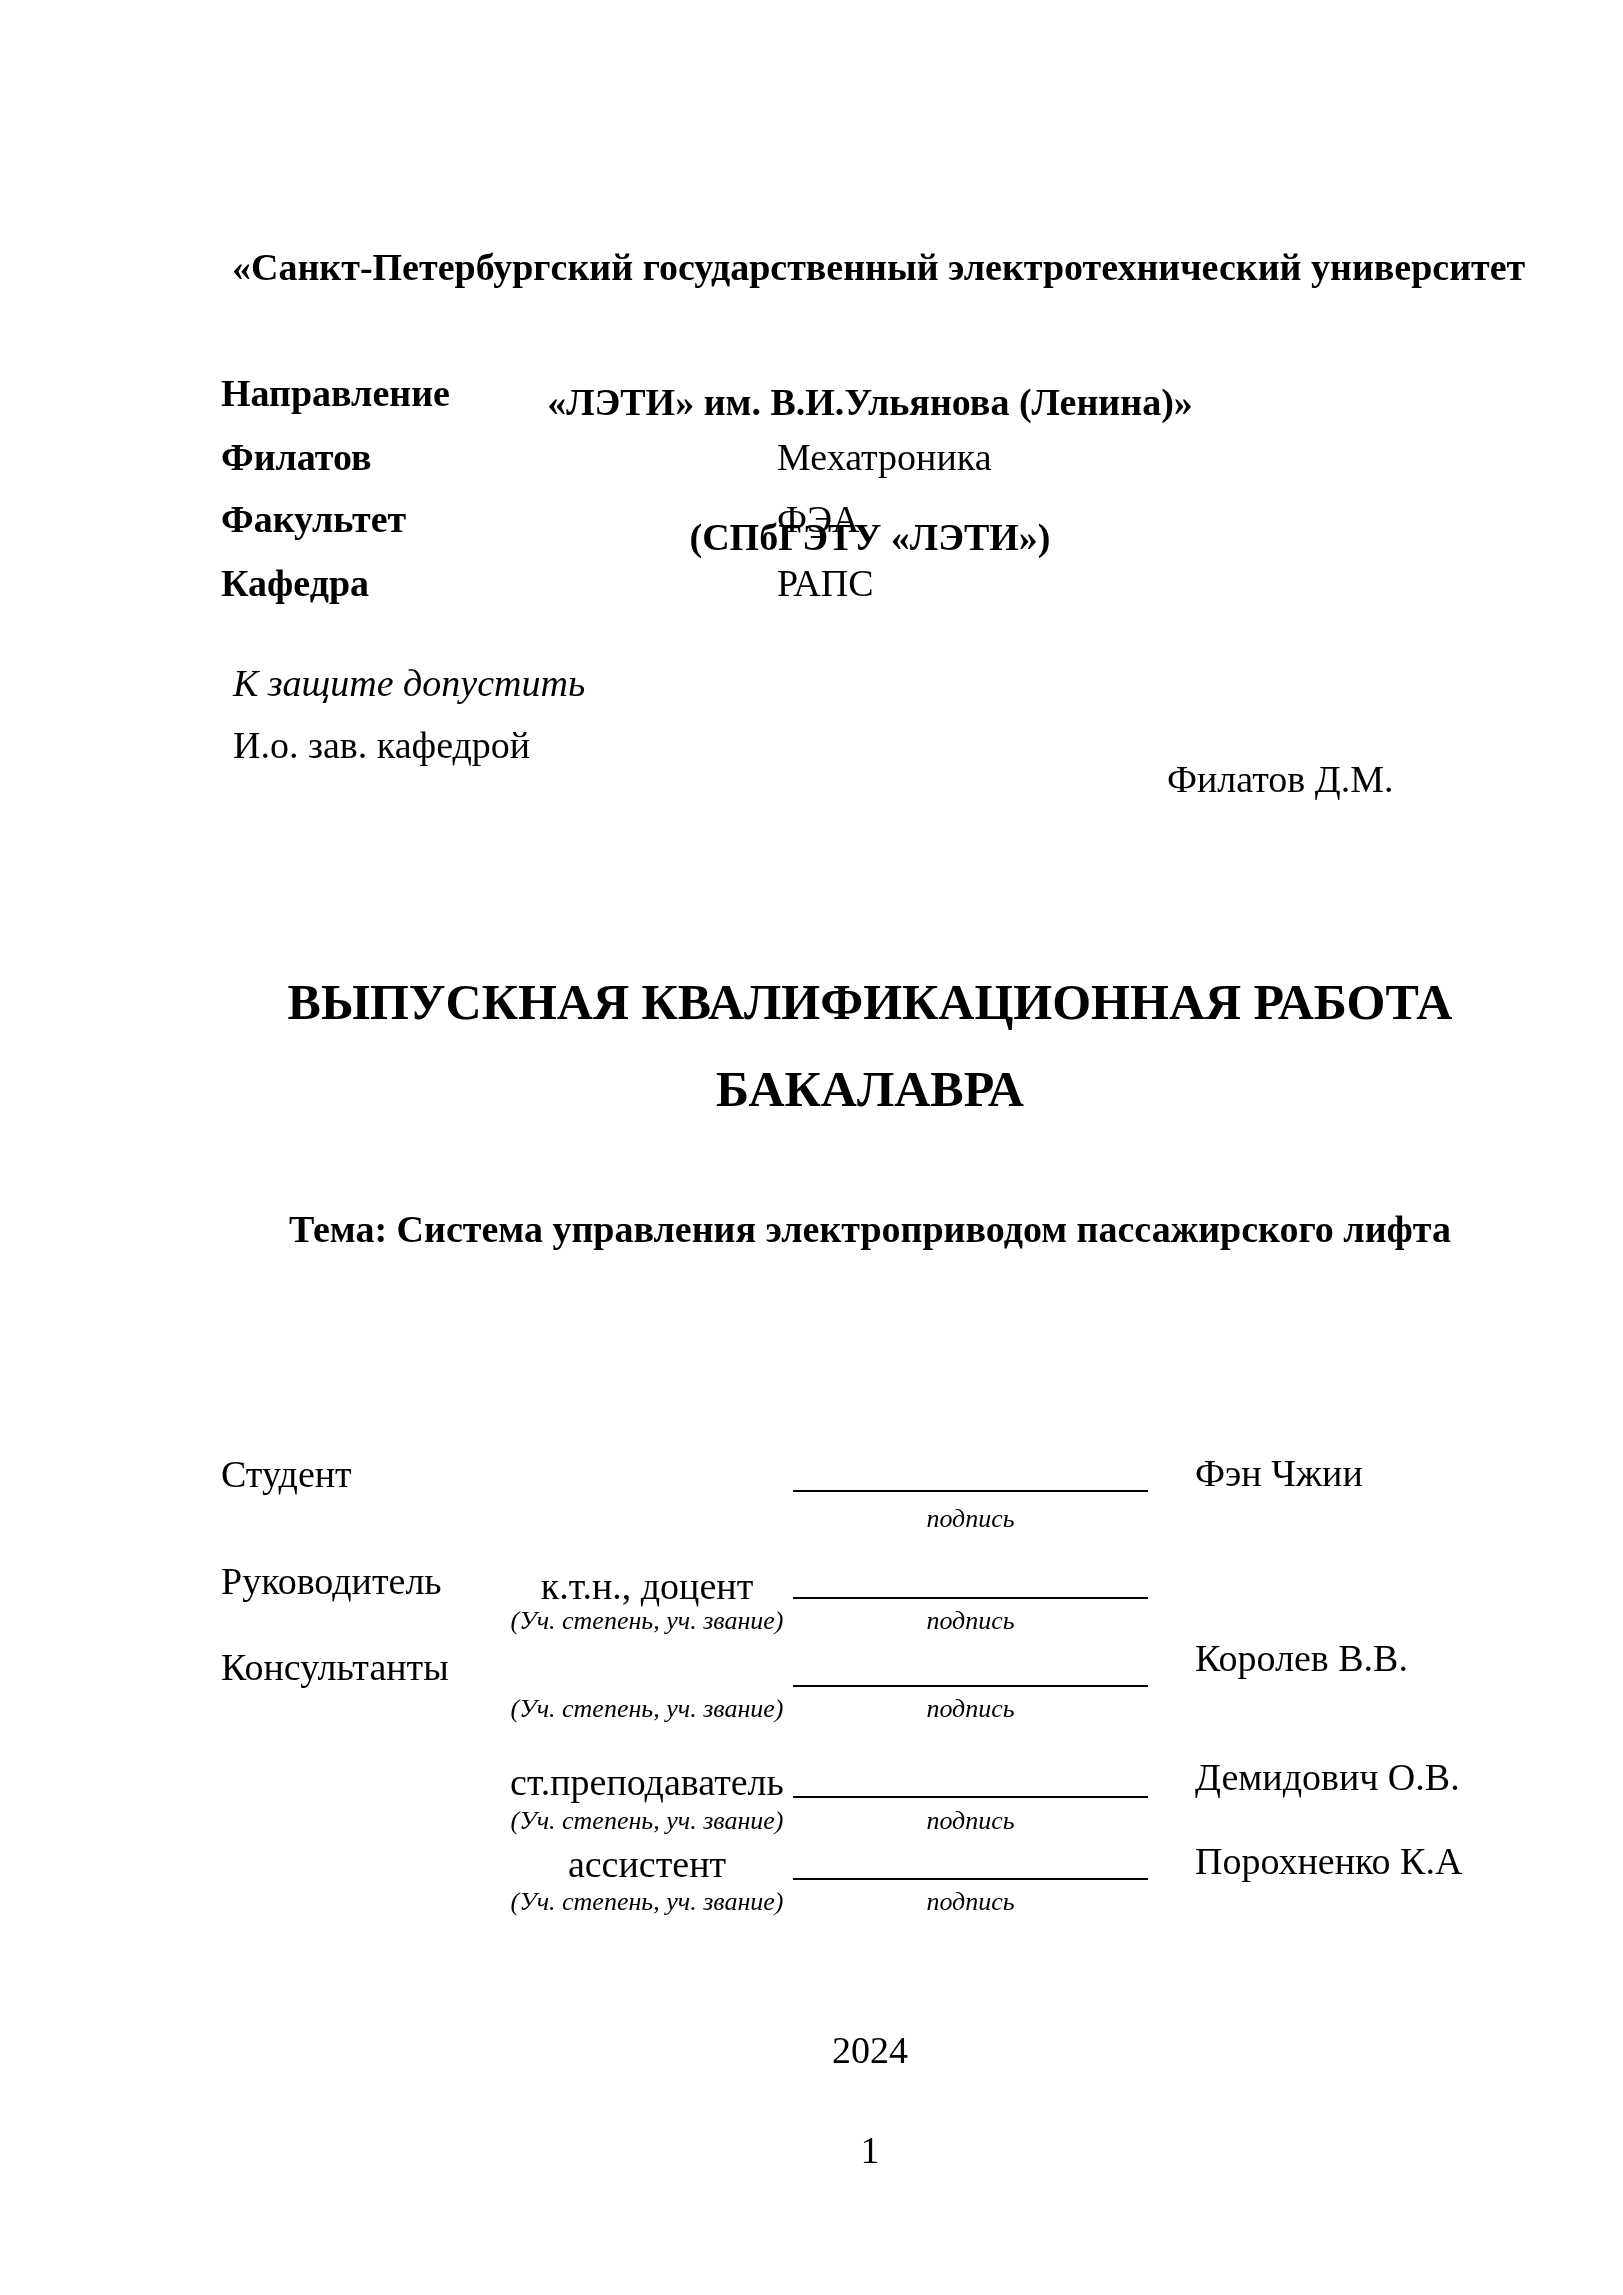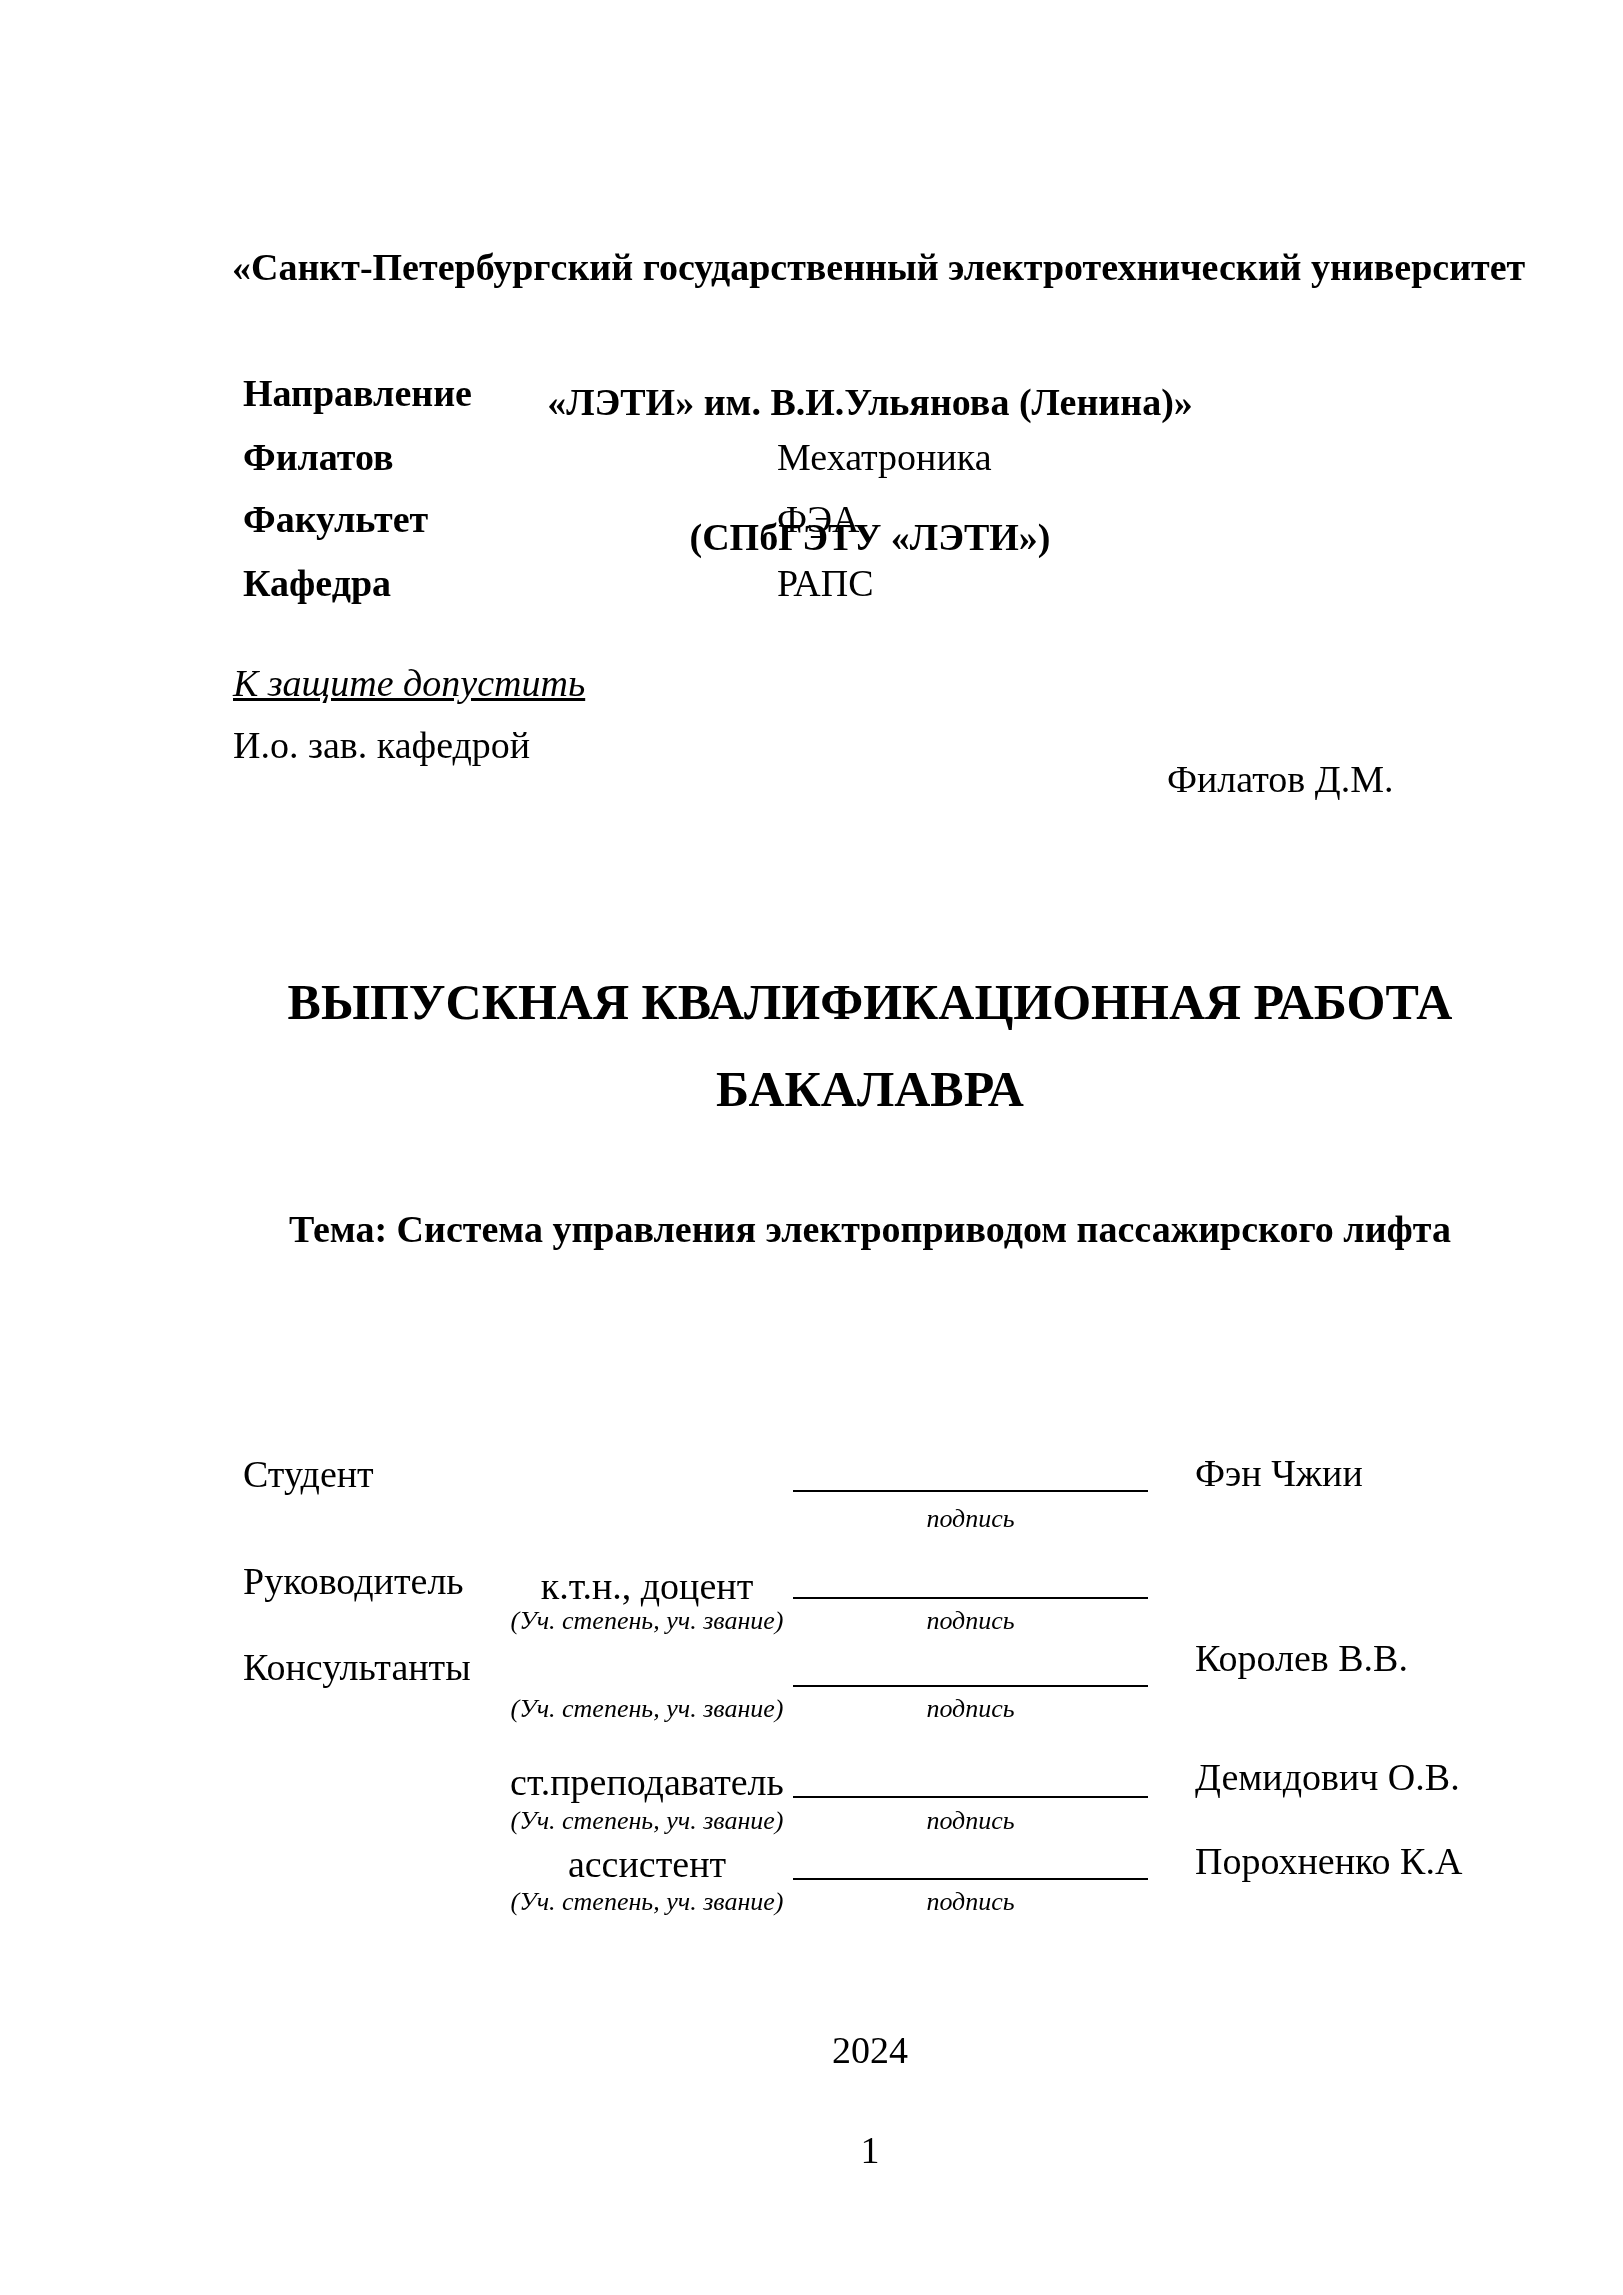--- a/index.html
+++ b/index.html
@@ -16,29 +16,29 @@
   .t { position:absolute; white-space:pre; line-height:1.2; }
   .bold   { font-weight:bold; }
   .italic { font-style:italic; }
   .centerblock { left:232px; width:1276px; text-align:center; }
 
   
   .header { position:absolute; top:155px; left:232px; width:1276px;
             text-align:center; font-weight:bold; line-height:45px; white-space:pre; }
 
   
-  .label-col { left:243px; }
+  .label-col { left:221px; }
   .value-col { left:777px; }
   .row-direction  { top:371px; }
   .row-profile    { top:435px; }
   .row-faculty    { top:497px; }
   .row-department { top:561px; }
 
   
-  .admission-note { top:661px; left:233px;text-decoration:underline; }
+  .admission-note { top:661px; left:233px; }
   .head-label     { top:723px; left:233px; }
   .head-name      { top:757px; left:1167px; }
 
   
   .title-line { font-size:50px; font-weight:bold; }
   .title-1 { top:972px; }
   .title-2 { top:1059px; }
   .theme   { top:1207px; font-weight:bold; }
 
   

